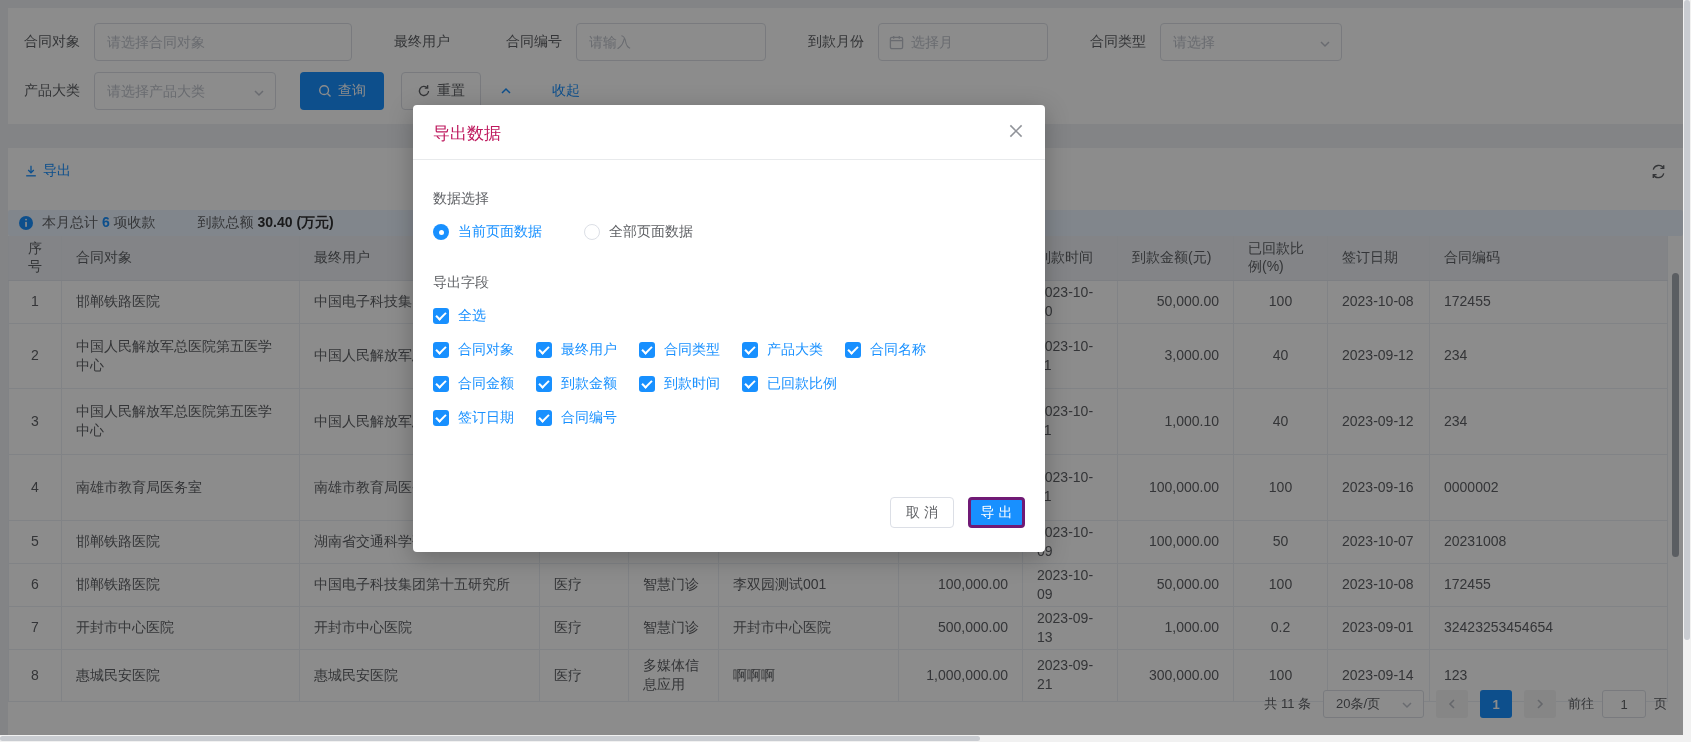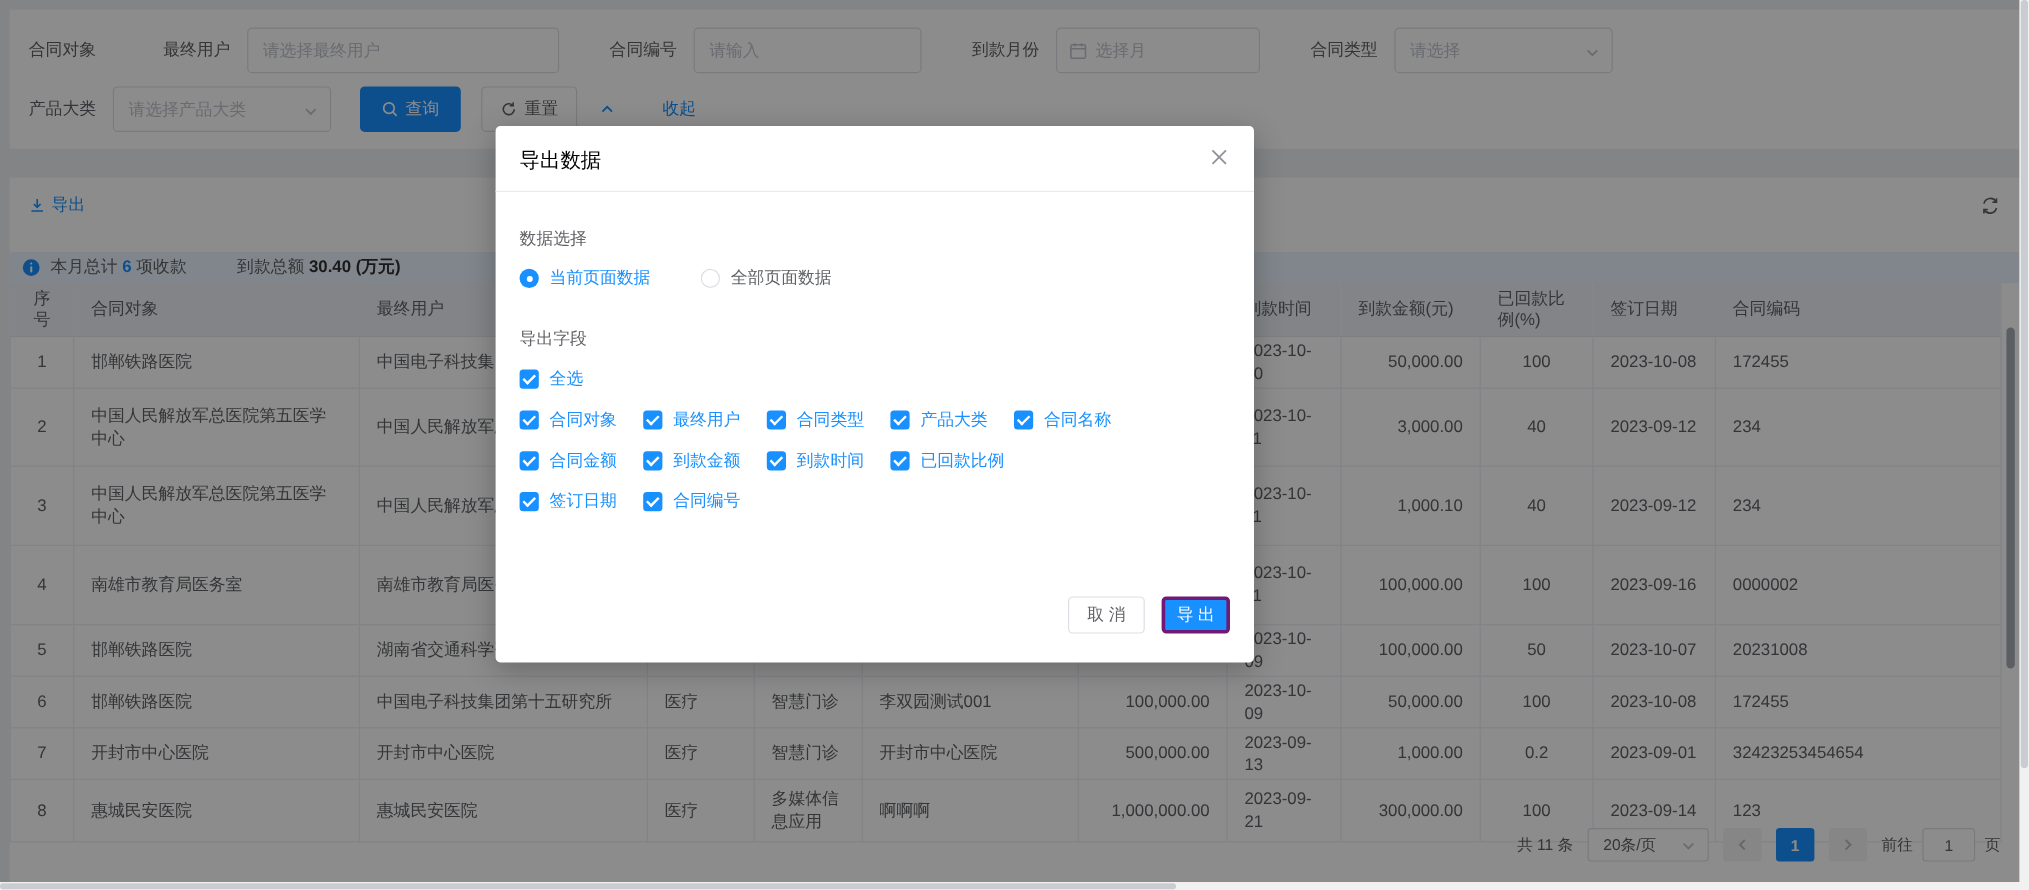--- a/index.html
+++ b/index.html
@@ -60,21 +60,21 @@
 .pg-select .chev { top:8px; }
 .pg-btn { min-width:32px; height:28px; border-radius:3px; background:#f4f4f5; display:flex; align-items:center; justify-content:center; cursor:pointer; }
 .pg-active { background:#1890ff; color:#fff; font-weight:bold; }
 .pg-goto { display:flex; align-items:center; gap:8px; }
 .pg-input { width:44px; height:28px; border:1px solid #dcdfe6; border-radius:3px; text-align:center; font-size:13px; color:#606266; outline:none; font-family:inherit; }
 
 
 .overlay { position:absolute; left:0; top:0; width:1683px; height:735px; background:rgba(0,0,0,0.45); z-index:40; }
 .modal { position:absolute; left:413px; top:105px; width:632px; height:447px; background:#fff; border-radius:4px; box-shadow:0 6px 24px rgba(0,0,0,.25); z-index:50; }
 .m-header { position:relative; height:55px; border-bottom:1px solid #e8eaec; padding:17px 20px 0 20px; }
-.m-title { font-size:17px; color:#000000; }
+.m-title { font-size:17px; color:#be185d; }
 .m-close { position:absolute; right:20px; top:17px; cursor:pointer; display:inline-flex; }
 .m-body { padding:30px 20px 0 20px; }
 .sec-label { color:#606266; }
 .radio-row { display:flex; align-items:center; margin-top:15px; gap:42px; }
 .radio-item { display:flex; align-items:center; cursor:pointer;font-family:Liberation Mono, monospace; }
 .radio { width:16px; height:16px; border-radius:50%; flex:none; position:relative; }
 .radio.on { background:#1890ff; }
 .radio.on::after { content:""; position:absolute; left:5.5px; top:5.5px; width:5px; height:5px; border-radius:50%; background:#fff; }
 .radio.off { background:#fff; border:1px solid #dcdfe6; }
 .radio-label { margin-left:9px; }
@@ -96,26 +96,26 @@
 .sb-h { position:absolute; left:0; bottom:0; width:1683px; height:7px; background:#f1f1f1; z-index:60; }
 .sb-h .thumb { position:absolute; top:1px; left:0; height:5px; width:980px; border-radius:3px; background:#c9ccd1; }
 </style>
 </head>
 <body>
 
 <div class="card filter-card">
   <div class="frow frow1">
     <div class="fitem">
       <span class="flabel">合同对象</span>
+      <div class="fbox" style="width:258px">
+        <input placeholder="请选择合同对象" style="">
+      </div>
     </div>
     <div class="fitem">
       <span class="flabel">最终用户</span>
-      <div class="fbox" style="width:260px">
-        <input placeholder="请选择最终用户" style="">
-      </div>
     </div>
     <div class="fitem">
       <span class="flabel">合同编号</span>
       <div class="fbox" style="width:190px">
         <input placeholder="请输入" style="">
       </div>
     </div>
     <div class="fitem">
       <span class="flabel">到款月份</span>
       <div class="fbox" style="width:170px">

